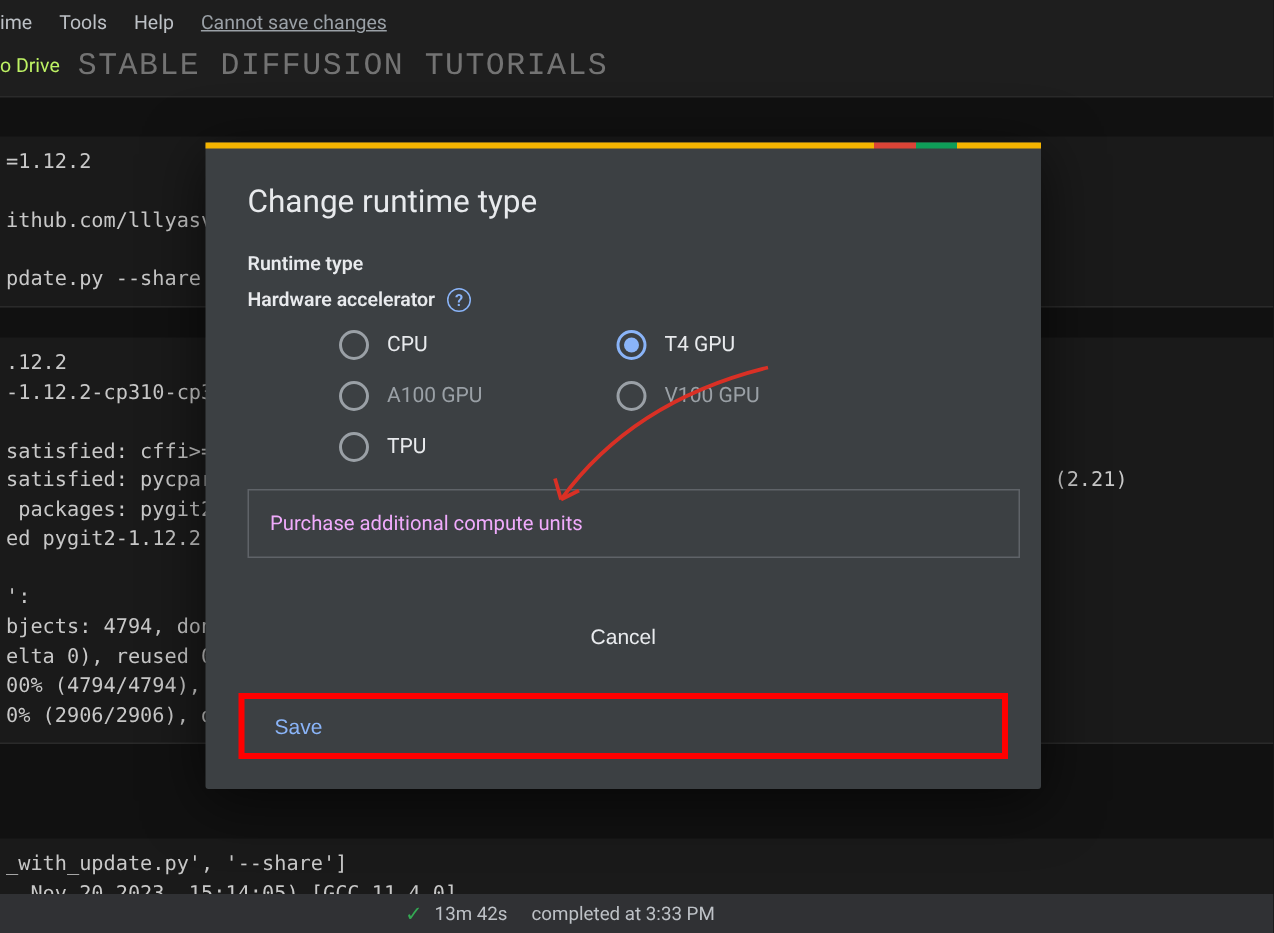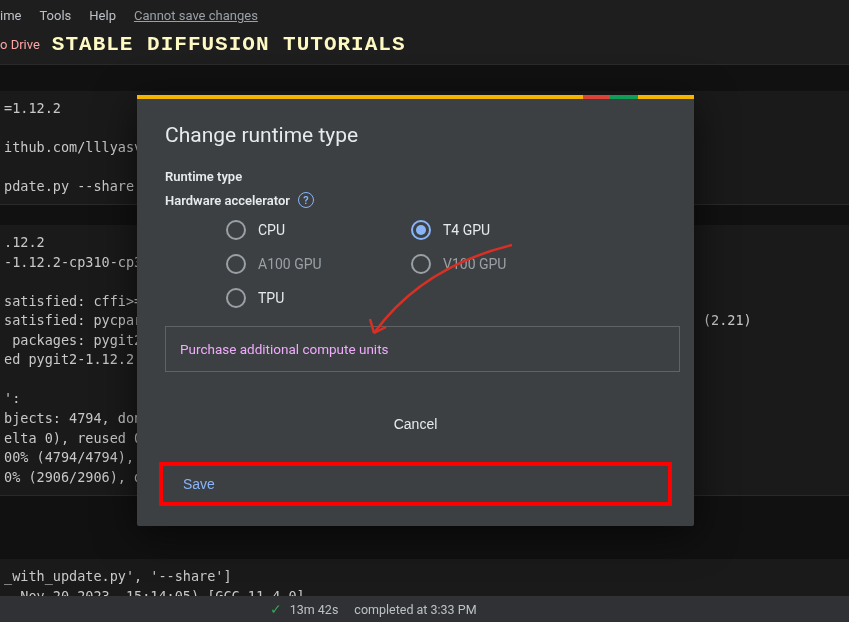--- a/index.html
+++ b/index.html
@@ -17,26 +17,26 @@
     font-size: 13px;
     color: #bdc1c6;
     align-items: center;
   }
   .menubar > div { cursor: default; }
   .menubar .changes { text-decoration: underline; color: #9aa0a6; }
   .titlebar {
     display: flex; align-items: center; gap: 12px;
     padding: 2px 0 8px 0;
   }
-  .drive { font-size: 13px; color: #fca5a5; }
+  .drive { font-size: 13px; color: #bef264; }
   .nbtitle {
     font-family: "Courier New", monospace;
-    font-weight: 700;
+    font-weight: 400;
     font-size: 21px;
-    color: #fef9c3;
+    color: #737373;
     letter-spacing: 1px;
   }
   .codewrap {
     background: #111;
     padding: 6px 0 6px 0;
     font-family: Consolas, "Menlo", monospace;
     font-size: 13.5px;
     color: #c8c8c8;
     line-height: 1.45;
     white-space: pre;

